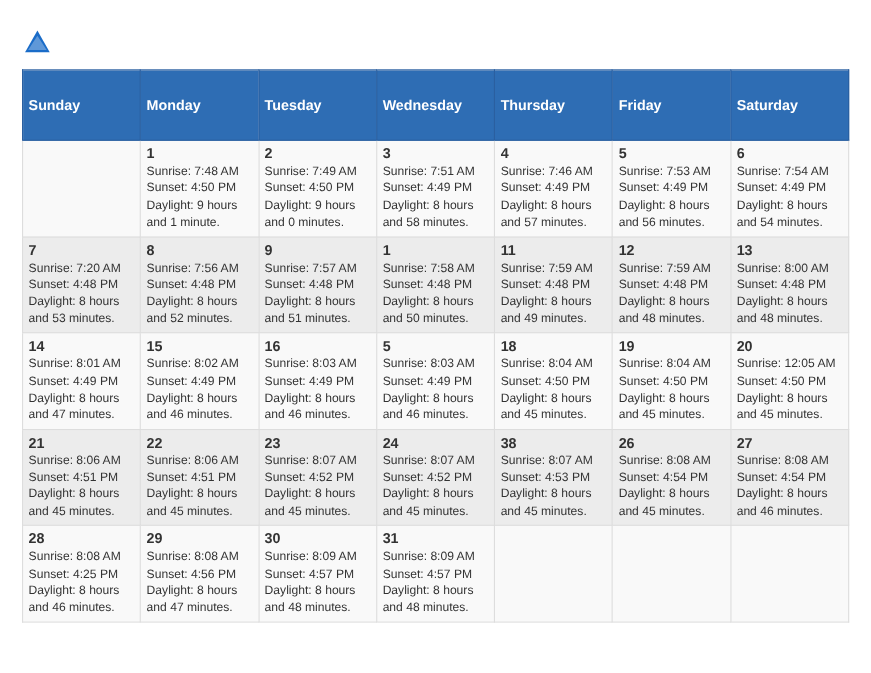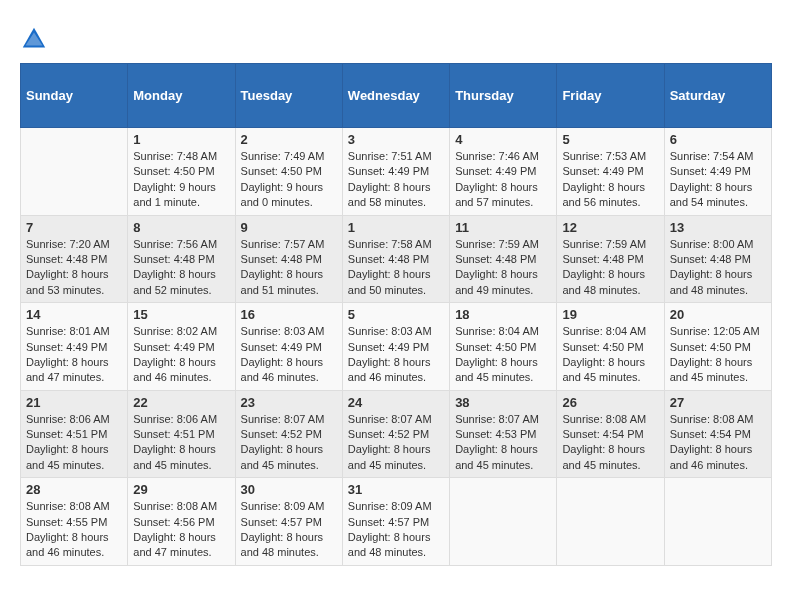--- a/index.html
+++ b/index.html
@@ -243,21 +243,21 @@
           <div class="day-info"><span>Sunrise: 8:08 AM</span><br><span>Sunset: 4:54 PM</span><br><span>Daylight: 8 hours and 45 minutes.</span></div>
         </td>
         <td>
           <span class="day-number">27</span>
           <div class="day-info"><span>Sunrise: 8:08 AM</span><br><span>Sunset: 4:54 PM</span><br><span>Daylight: 8 hours and 46 minutes.</span></div>
         </td>
       </tr>
       <tr>
         <td>
           <span class="day-number">28</span>
-          <div class="day-info"><span>Sunrise: 8:08 AM</span><br><span>Sunset: 4:55 PM</span><br><span>Daylight: 8 hours and 46 minutes.</span></div>
+          <div class="day-info"><span>Sunrise: 8:08 AM</span><br><span>Sunset: 4:25 PM</span><br><span>Daylight: 8 hours and 46 minutes.</span></div>
         </td>
         <td>
           <span class="day-number">29</span>
           <div class="day-info"><span>Sunrise: 8:08 AM</span><br><span>Sunset: 4:56 PM</span><br><span>Daylight: 8 hours and 47 minutes.</span></div>
         </td>
         <td>
           <span class="day-number">30</span>
           <div class="day-info"><span>Sunrise: 8:09 AM</span><br><span>Sunset: 4:57 PM</span><br><span>Daylight: 8 hours and 48 minutes.</span></div>
         </td>
         <td>

